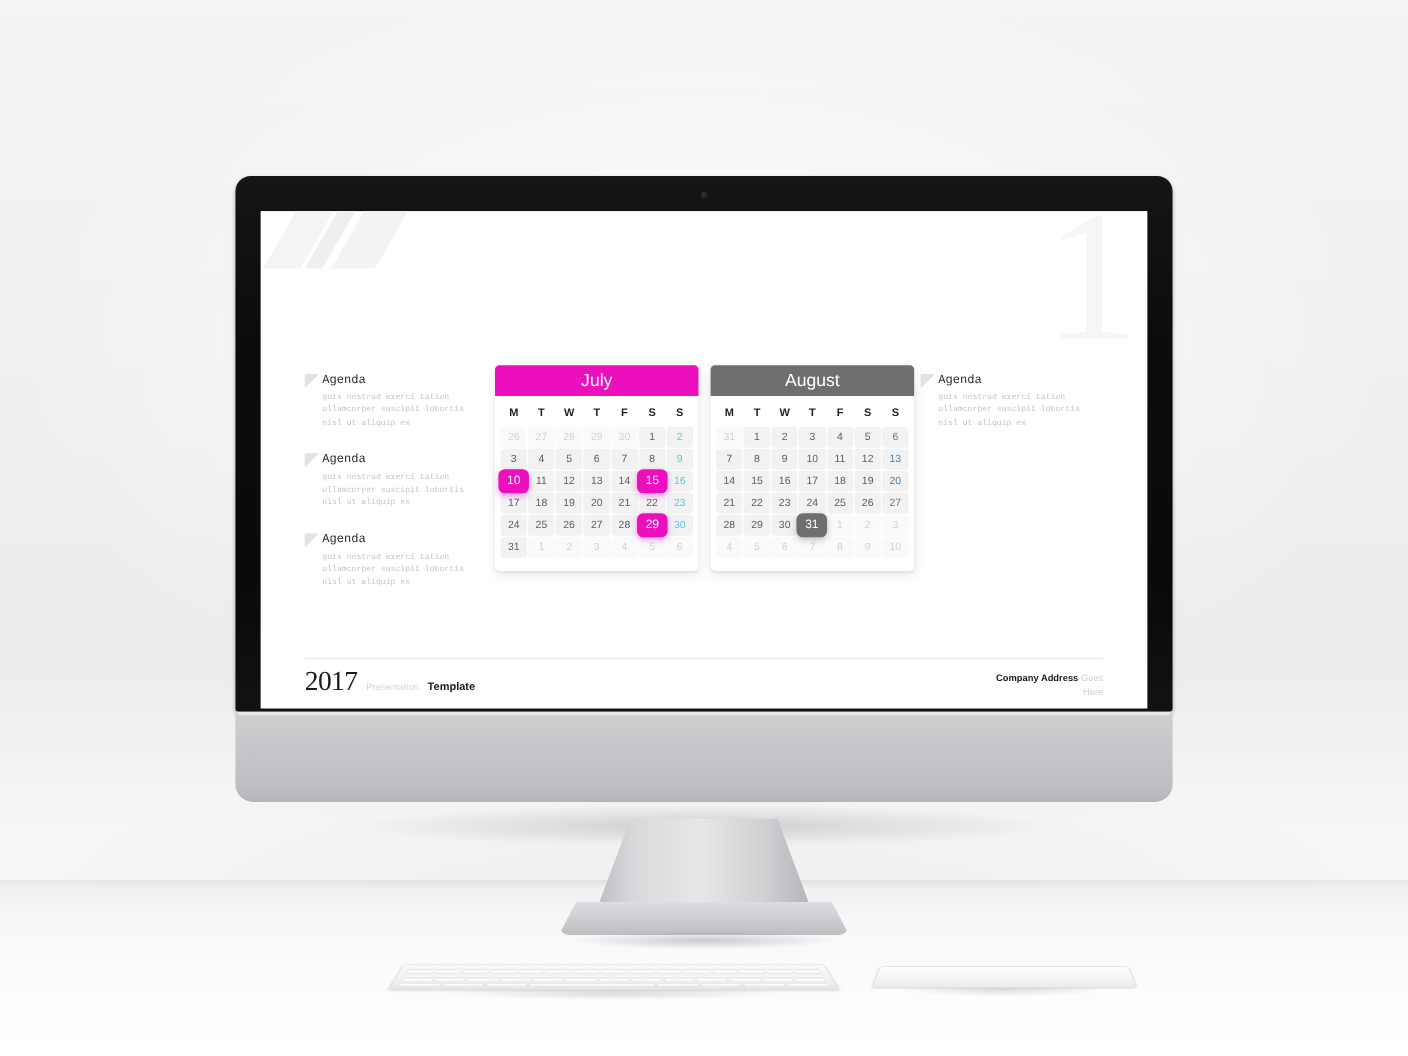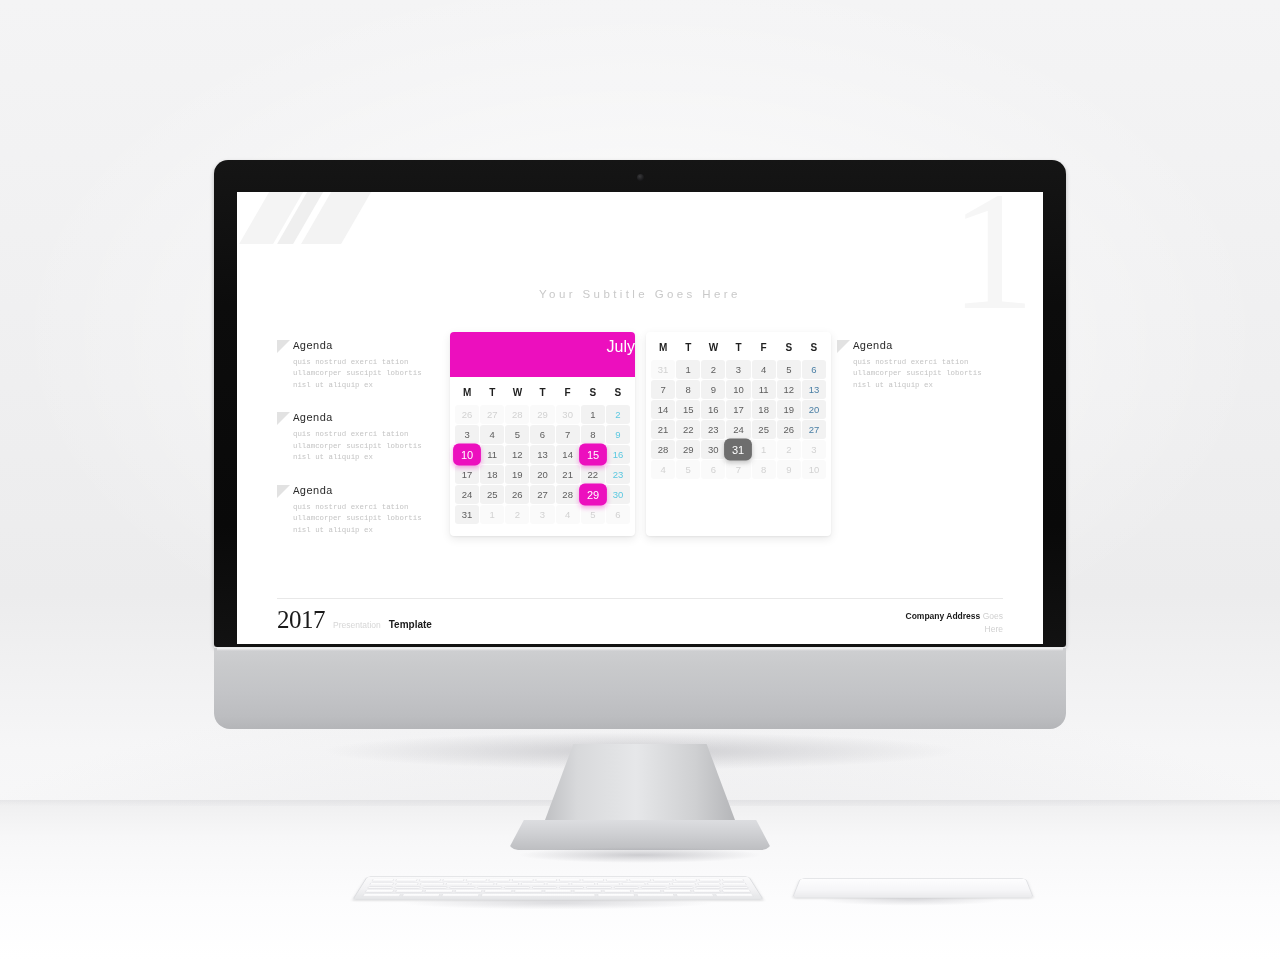--- a/index.html
+++ b/index.html
@@ -246,23 +246,23 @@
     gap: 11px;
   }
   .cal {
     width: 185px;
     background: #ffffff;
     border-radius: 4px;
     box-shadow: 0 3px 10px rgba(0,0,0,0.09), 0 1px 2px rgba(0,0,0,0.05);
     padding-bottom: 12px;
   }
   .cal-head {
-    height: 45px;
+    height: 28px;
     line-height: 29px;
-    text-align: right;
+    text-align: center;
     color: #ffffff;
     font-size: 16px;
     border-radius: 4px 4px 0 0;
   }
   .cal-grid {
     display: grid;
     grid-template-columns: repeat(7, 1fr);
     gap: 1px;
     padding: 0 5px;
     margin-top: 6px;
@@ -352,21 +352,20 @@
     <div id="screen">
 
       <div id="slide">
 
         <div class="stripe" id="stripe-a"></div>
         <div class="stripe" id="stripe-b"></div>
         <div class="stripe" id="stripe-c"></div>
 
         <div id="watermark">1</div>
 
-        <div id="slide-subtitle">Your Subtitle Goes Here</div>
 
         <div class="agenda-col" id="agenda-left">
             <div class="agenda-item">
               <div class="agenda-tri"></div>
               <div class="agenda-title">Agenda</div>
               <div class="agenda-body">quis nostrud exerci tation ullamcorper suscipit lobortis nisl ut aliquip ex</div>
             </div>
             <div class="agenda-item">
               <div class="agenda-tri"></div>
               <div class="agenda-title">Agenda</div>
@@ -435,20 +434,21 @@
                 <div class="day">31</div>
                 <div class="day muted">1</div>
                 <div class="day muted">2</div>
                 <div class="day muted">3</div>
                 <div class="day muted">4</div>
                 <div class="day muted">5</div>
                 <div class="day muted">6</div>
               </div>
             </div>
             <div class="cal">
+              <div class="cal-head" style="background: rgb(110, 110, 110);">August</div>
               <div class="cal-grid">
                 <div class="dow">M</div>
                 <div class="dow">T</div>
                 <div class="dow">W</div>
                 <div class="dow">T</div>
                 <div class="dow">F</div>
                 <div class="dow">S</div>
                 <div class="dow">S</div>
                 <div class="day muted">31</div>
                 <div class="day">1</div>

